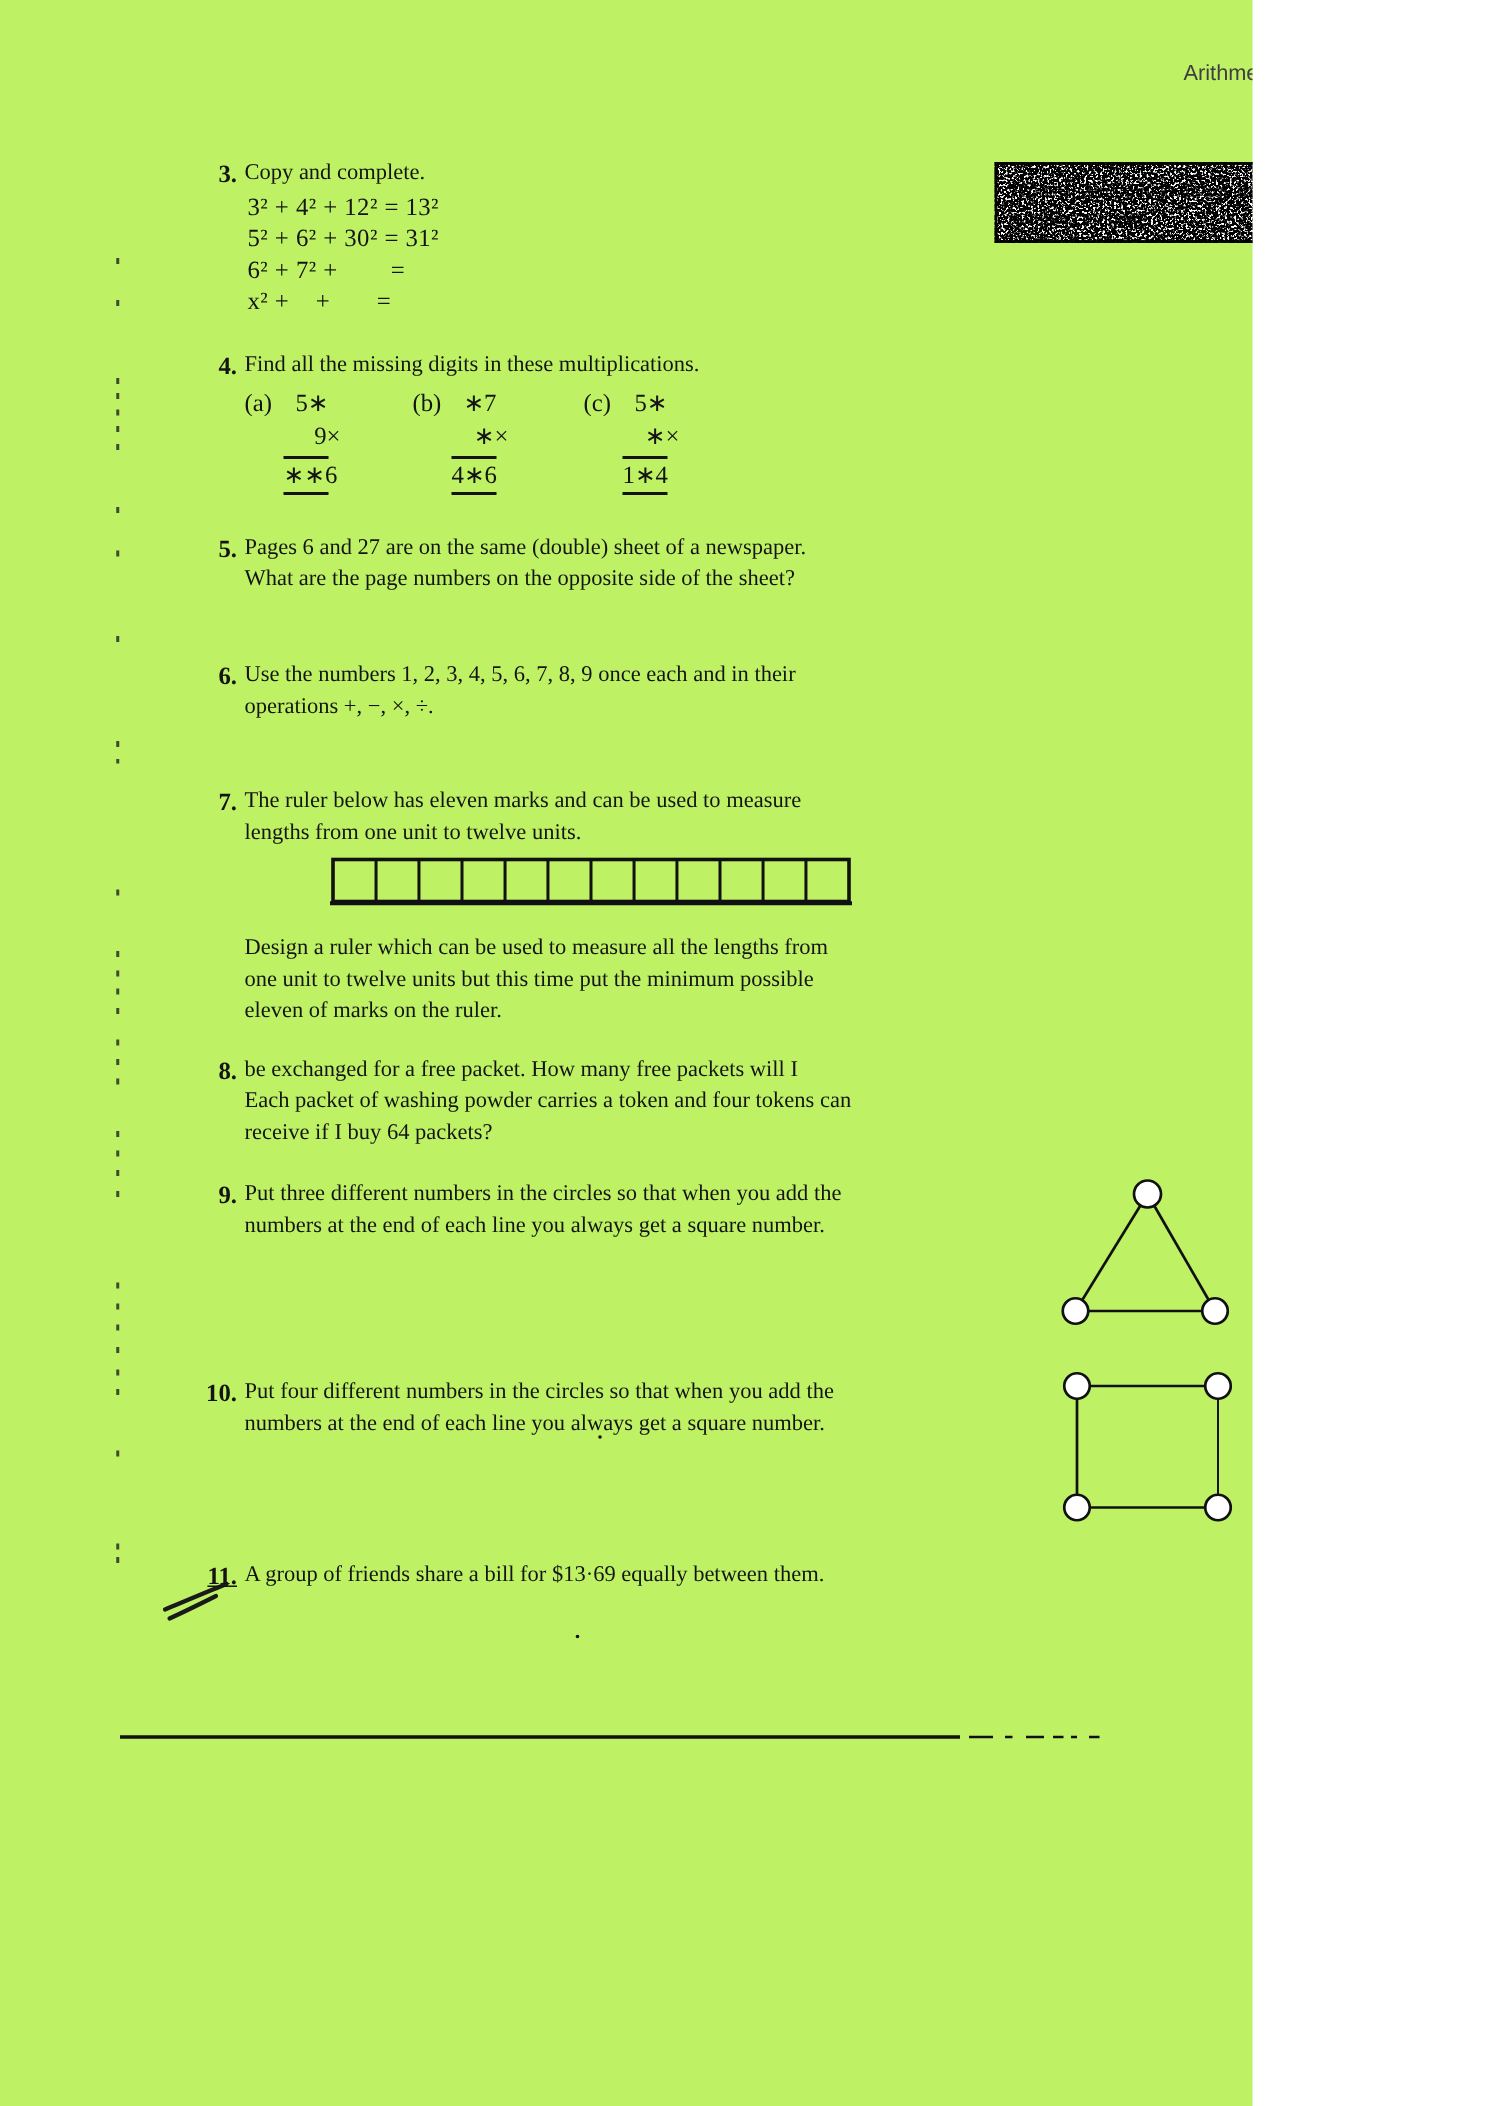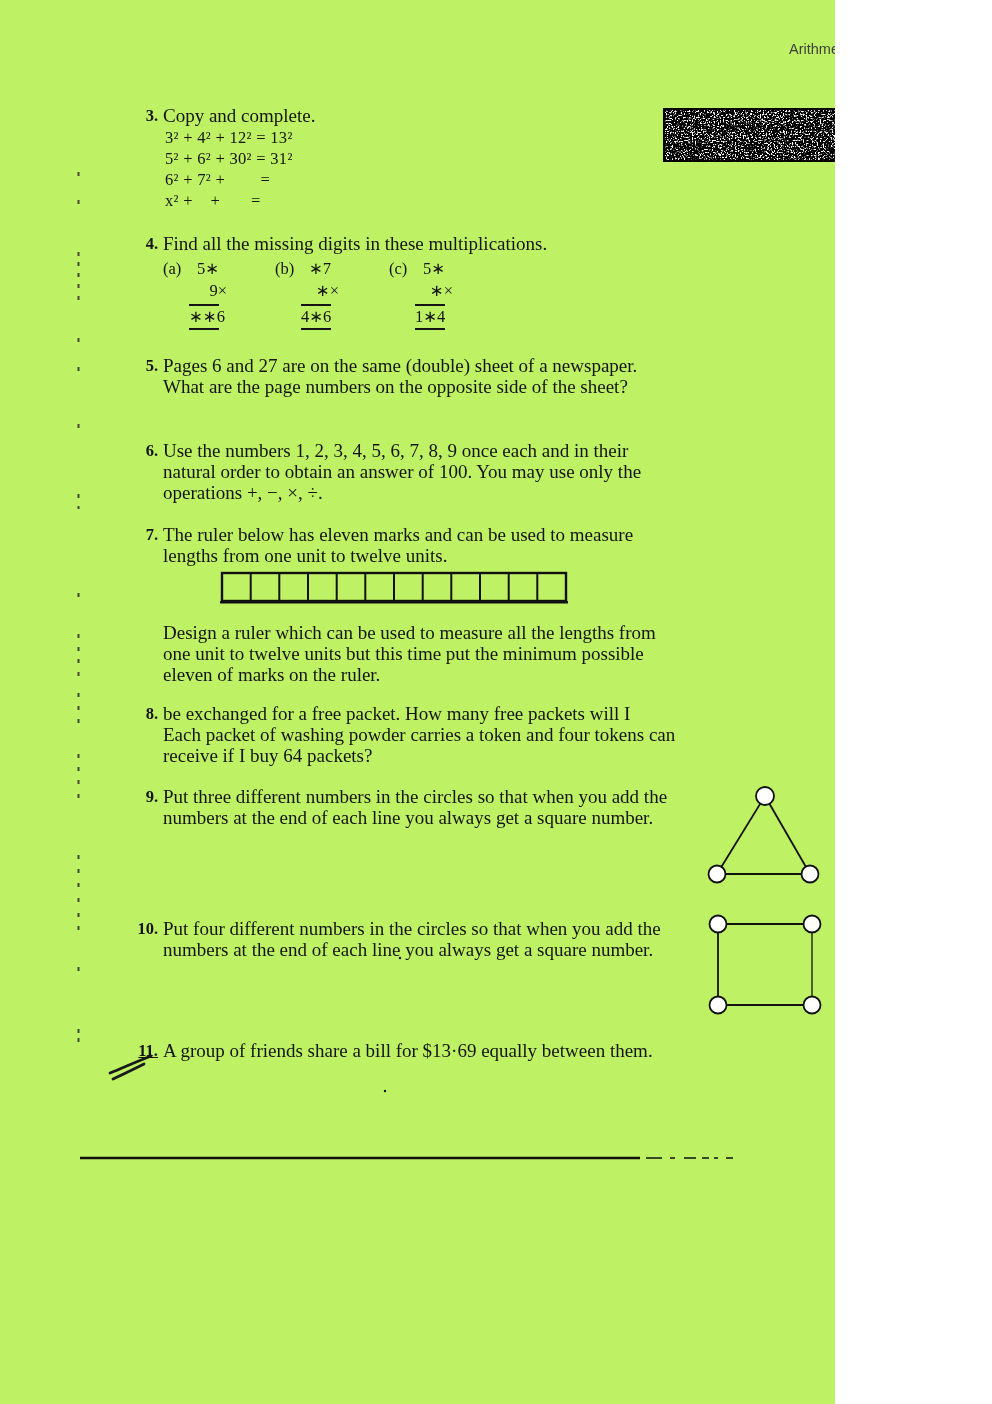--- a/index.html
+++ b/index.html
@@ -11,21 +11,21 @@
     position:absolute;top:41px;left:789px;display:flex;gap:18px;
     font-family:"Liberation Sans",sans-serif;font-size:14.5px;color:#3f3f3f;
   }
   .problem{position:absolute;left:0;width:992px;}
   .pnum{
     position:absolute;left:120px;width:38px;text-align:right;
     font-weight:bold;font-size:16.5px;line-height:21px;
   }
   .pnum.u{text-decoration:underline;}
   .ptext{position:absolute;left:163px;top:0;}
-  .pline{white-space:nowrap;font-size:19px;line-height:21px;}
+  .pline{white-space:nowrap;font-size:15px;line-height:21px;}
   .eqs{position:absolute;left:165px;top:22px;}
   .eqline{white-space:nowrap;font-size:16.5px;line-height:21px;letter-spacing:0.3px;}
   
   .mults{position:absolute;left:163px;top:25px;width:420px;height:100px;}
   .mpart{position:absolute;top:0;display:flex;font-size:16.5px;}
   .mlabel{width:26px;line-height:22px;}
   .mcol{width:30px;text-align:right;}
   .mrow{line-height:22px;height:22px;}
   .mrow.mult{margin-right:-8px;}
   .mprod{
@@ -138,21 +138,20 @@
     <div class="ptext">
       <div class="pline">Pages 6 and 27 are on the same (double) sheet of a newspaper.</div>
       <div class="pline">What are the page numbers on the opposite side of the sheet?</div>
     </div>
   </div>
 
   <div class="problem" style="top:440px">
     <div class="pnum">6.</div>
     <div class="ptext">
       <div class="pline">Use the numbers 1, 2, 3, 4, 5, 6, 7, 8, 9 once each and in their</div>
-      <div class="pline">natural order to obtain an answer of 100. You may use only the</div>
       <div class="pline">operations +, −, ×, ÷.</div>
     </div>
   </div>
 
   <div class="problem" style="top:524px">
     <div class="pnum">7.</div>
     <div class="ptext">
       <div class="pline">The ruler below has eleven marks and can be used to measure</div>
       <div class="pline">lengths from one unit to twelve units.</div>
     </div>

